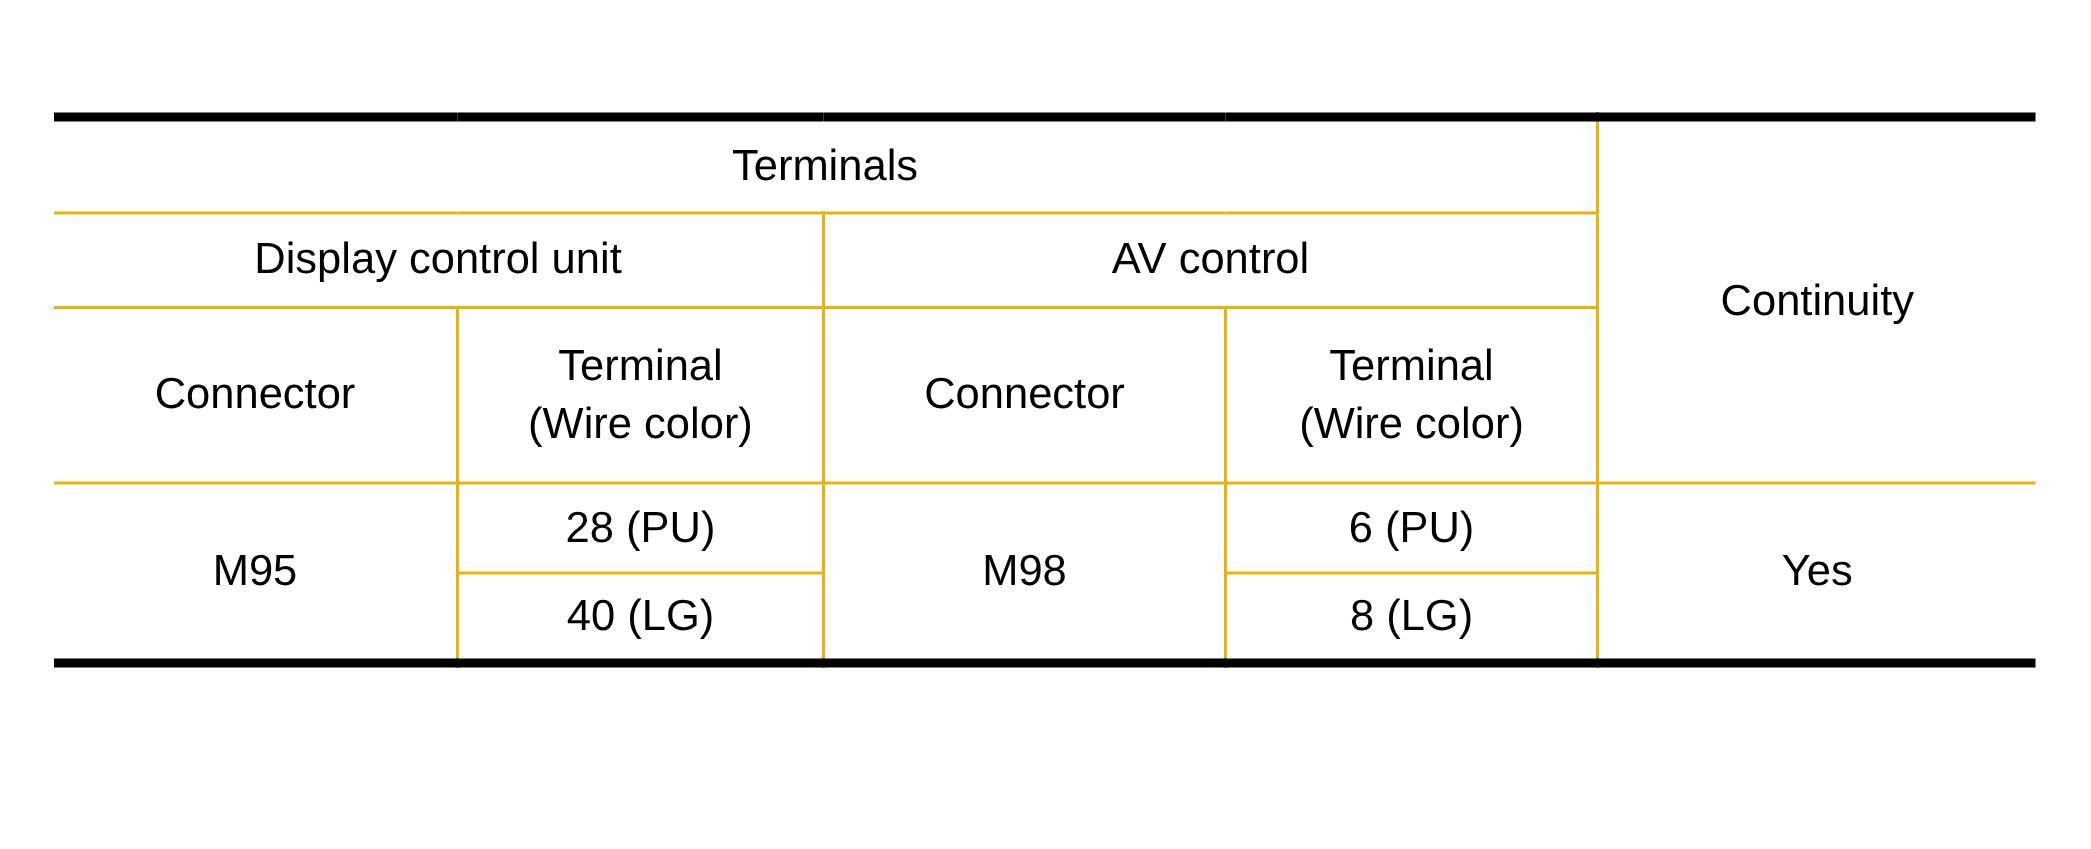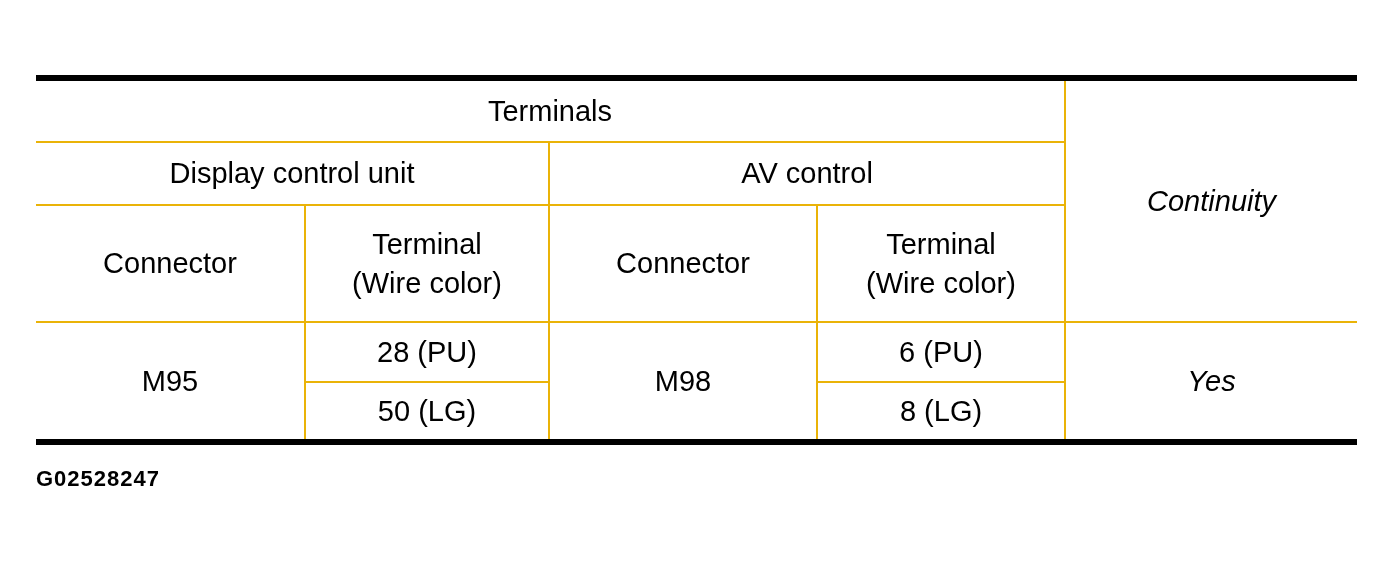--- a/index.html
+++ b/index.html
@@ -33,21 +33,21 @@
   col.c5 { width: 292px; }
   td {
     border: 2px solid #eab308;
     text-align: center;
     vertical-align: middle;
     font-size: 29px;
     padding: 0;
     background: #ffffff;
   }
   td.no-left  { border-left: none; }
-  td.no-right { border-right: none; font-style: italic; }
+  td.no-right { border-right: none; }
   td.prewrap  { white-space: pre-line; line-height: 1.32; }
   tr.r1 { height: 64px; }
   tr.r2 { height: 63px; }
   tr.r3 { height: 117px; }
   tr.r4 { height: 60px; }
   tr.r5 { height: 60px; }
   .figure-label {
     position: absolute;
     left: 36px;
     top: 466px;
@@ -87,21 +87,20 @@
 (Wire color)</td>
       </tr>
       <tr class="r4">
         <td rowspan="2" class="no-left">M95</td>
         <td>28 (PU)</td>
         <td rowspan="2">M98</td>
         <td>6 (PU)</td>
         <td rowspan="2" class="no-right">Yes</td>
       </tr>
       <tr class="r5">
-        <td>50 (LG)</td>
+        <td>40 (LG)</td>
         <td>8 (LG)</td>
       </tr>
     </tbody>
   </table>
 
-  <div class="figure-label">G02528247</div>
 
 </div>
 
 </body></html>

